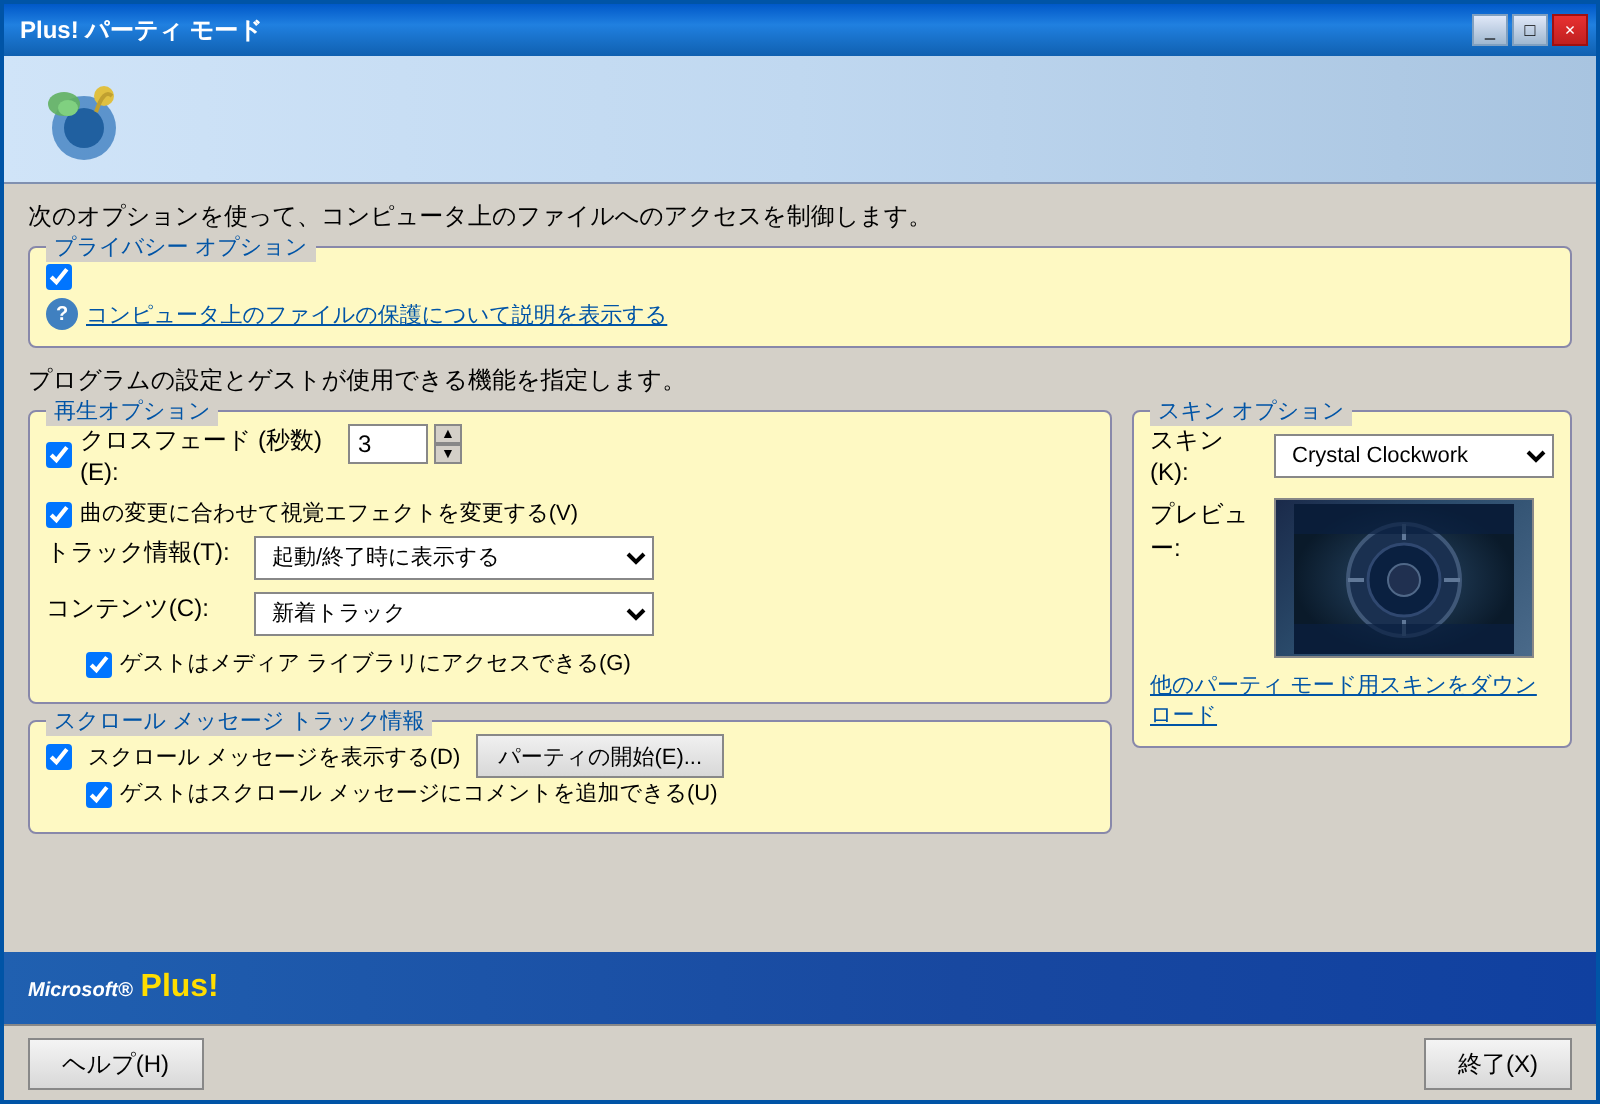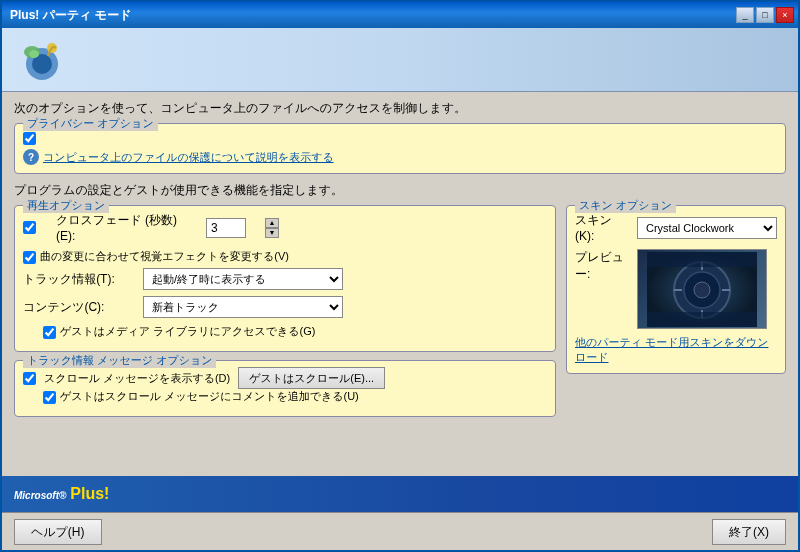--- a/index.html
+++ b/index.html
@@ -165,23 +165,22 @@
     .left-col {
       flex: 1;
     }
     .right-col {
       width: 220px;
     }
 
     
     .form-row {
       display: flex;
-      align-items: center;
       margin-bottom: 6px;
-      gap: 20px;
+      gap: 4px;
     }
     .form-label {
       font-size: 12px;
       color: #000;
       width: 130px;
       flex-shrink: 0;
     }
     .form-input-small {
       width: 40px;
       height: 20px;
@@ -428,25 +427,25 @@
             </select>
           </div>
 
           <div class="checkbox-row" style="margin-left:20px;">
             <input type="checkbox" checked="" style="">
             <span class="checkbox-label">ゲストはメディア ライブラリにアクセスできる(G)</span>
           </div>
         </div>
 
         <div class="group-box">
-          <span class="group-box-title">トラック情報 メッセージ オプション</span>
+          <span class="group-box-title">スクロール メッセージ トラック情報</span>
           <div class="scroll-row">
             <input type="checkbox" checked="" style="">
             <span class="checkbox-label">スクロール メッセージを表示する(D)</span>
-            <button class="edit-btn">ゲストはスクロール(E)...</button>
+            <button class="edit-btn">パーティの開始(E)...</button>
           </div>
           <div class="checkbox-row" style="margin-left:20px;">
             <input type="checkbox" checked="" style="">
             <span class="checkbox-label">ゲストはスクロール メッセージにコメントを追加できる(U)</span>
           </div>
         </div>
       </div>
 
       <div class="right-col">
 

